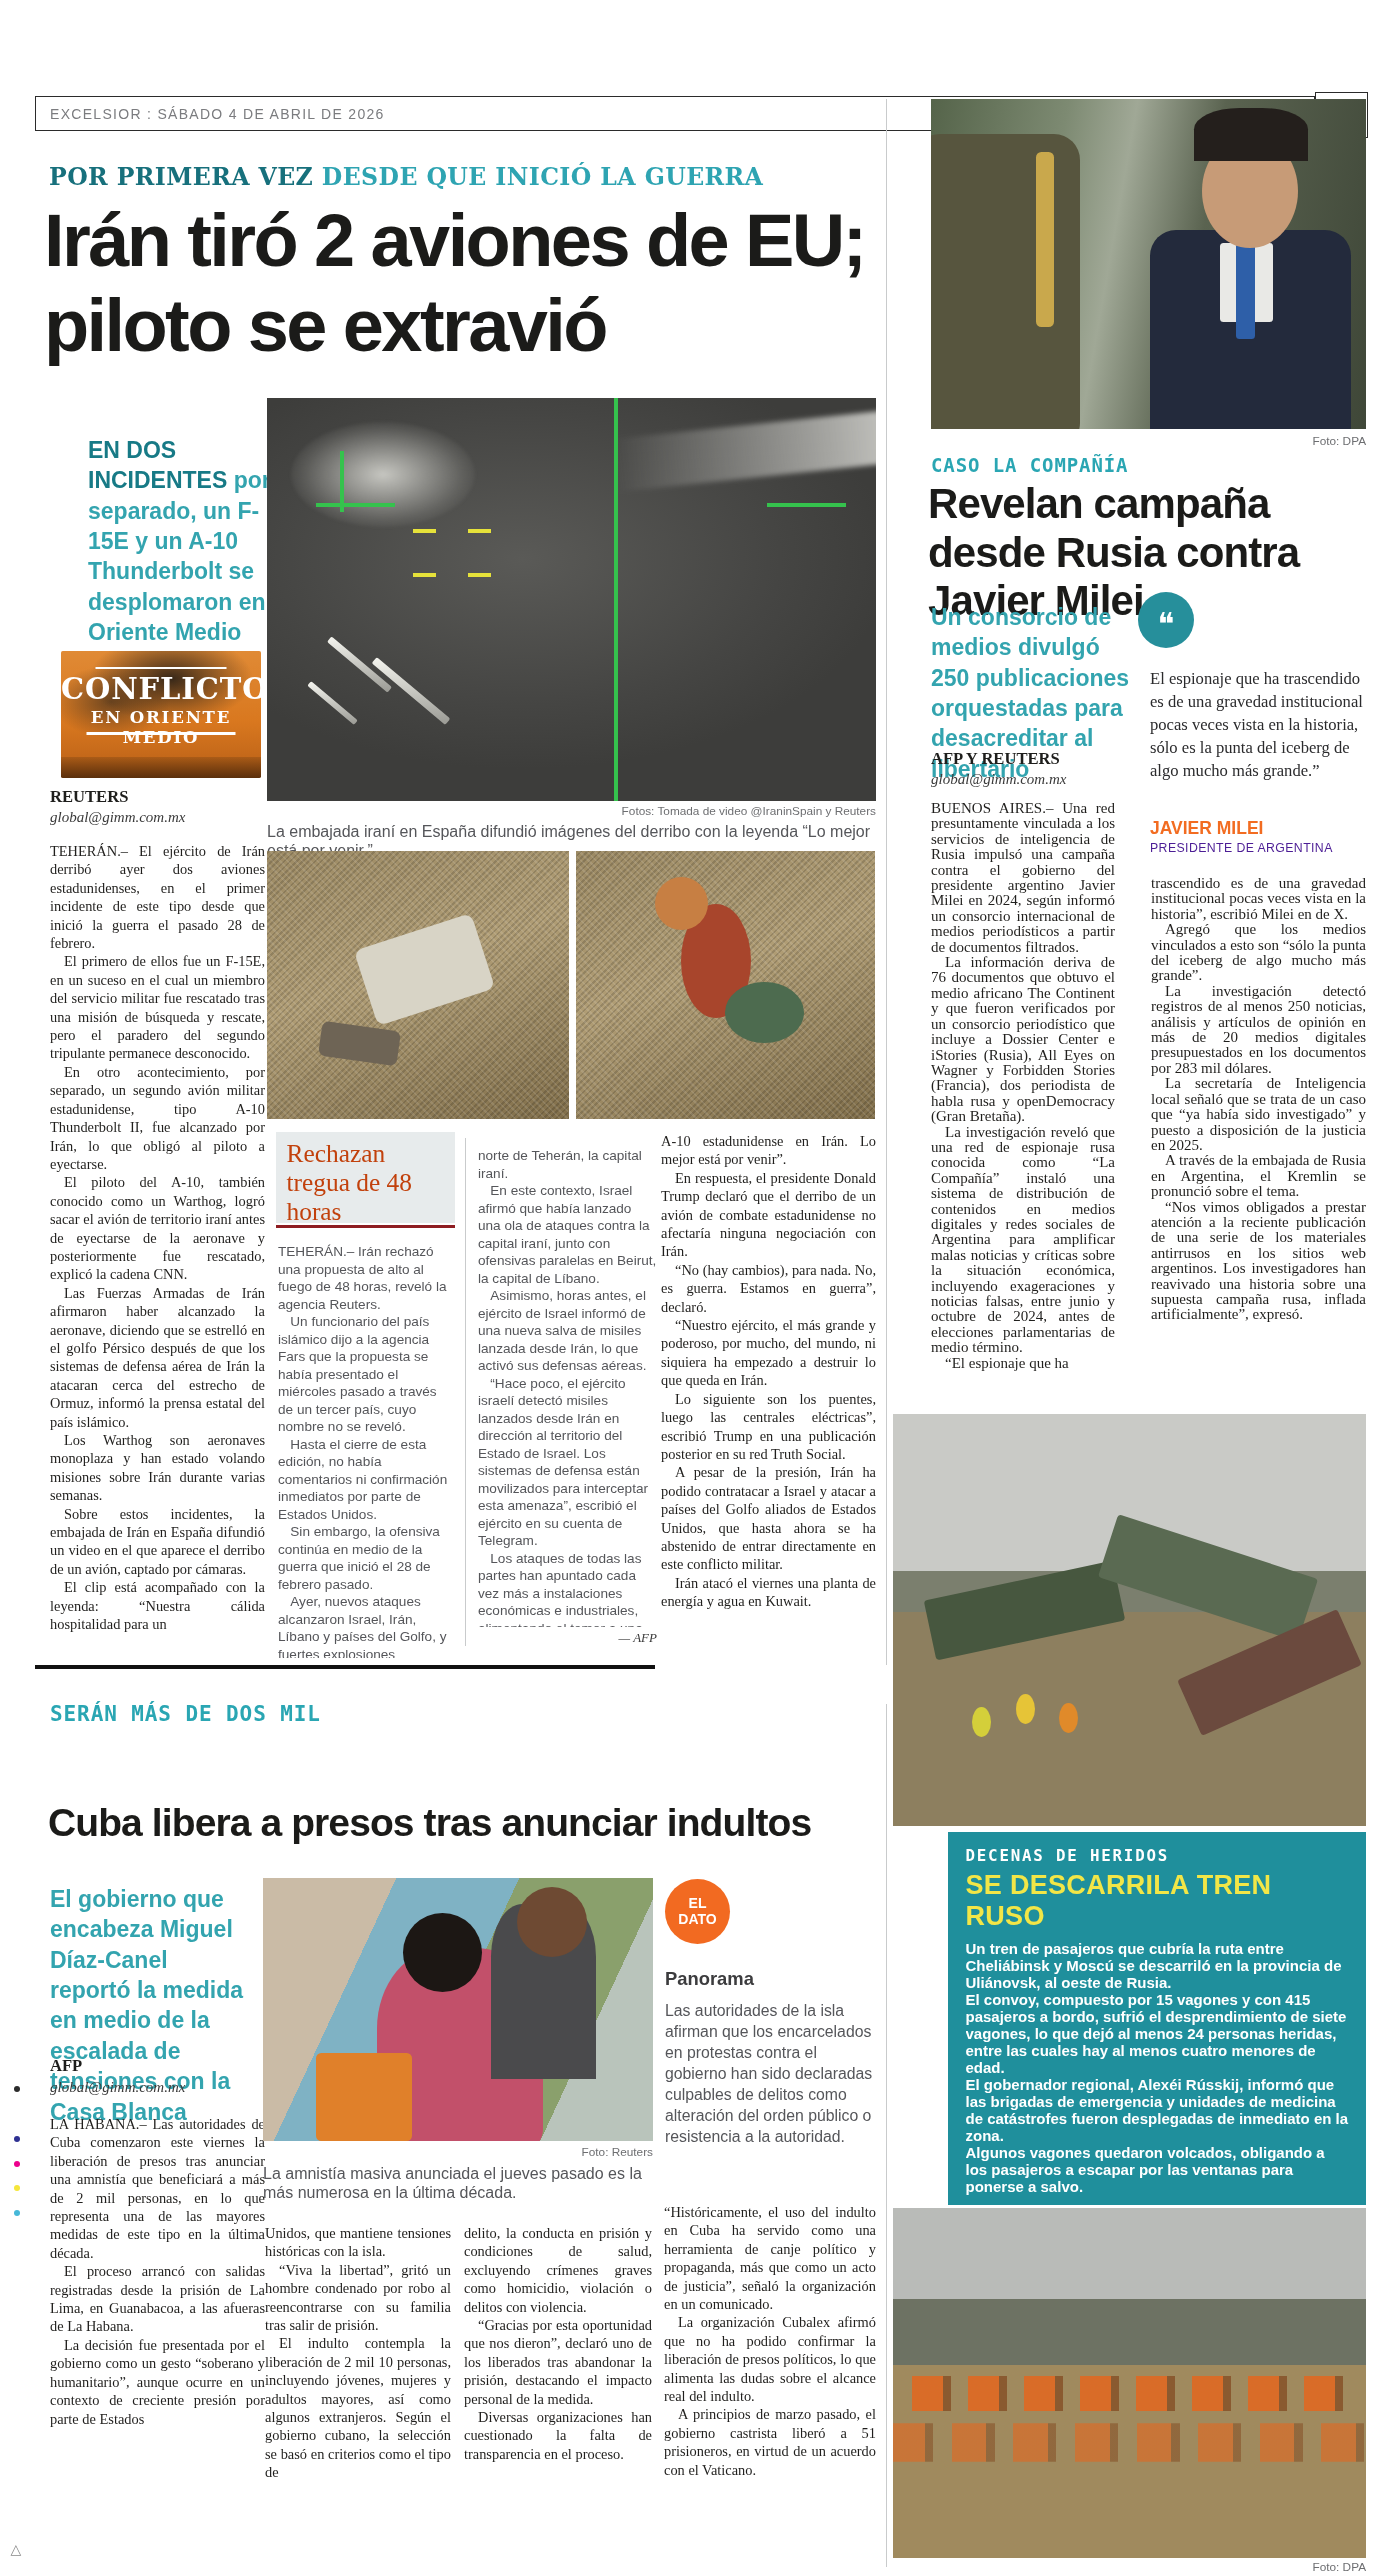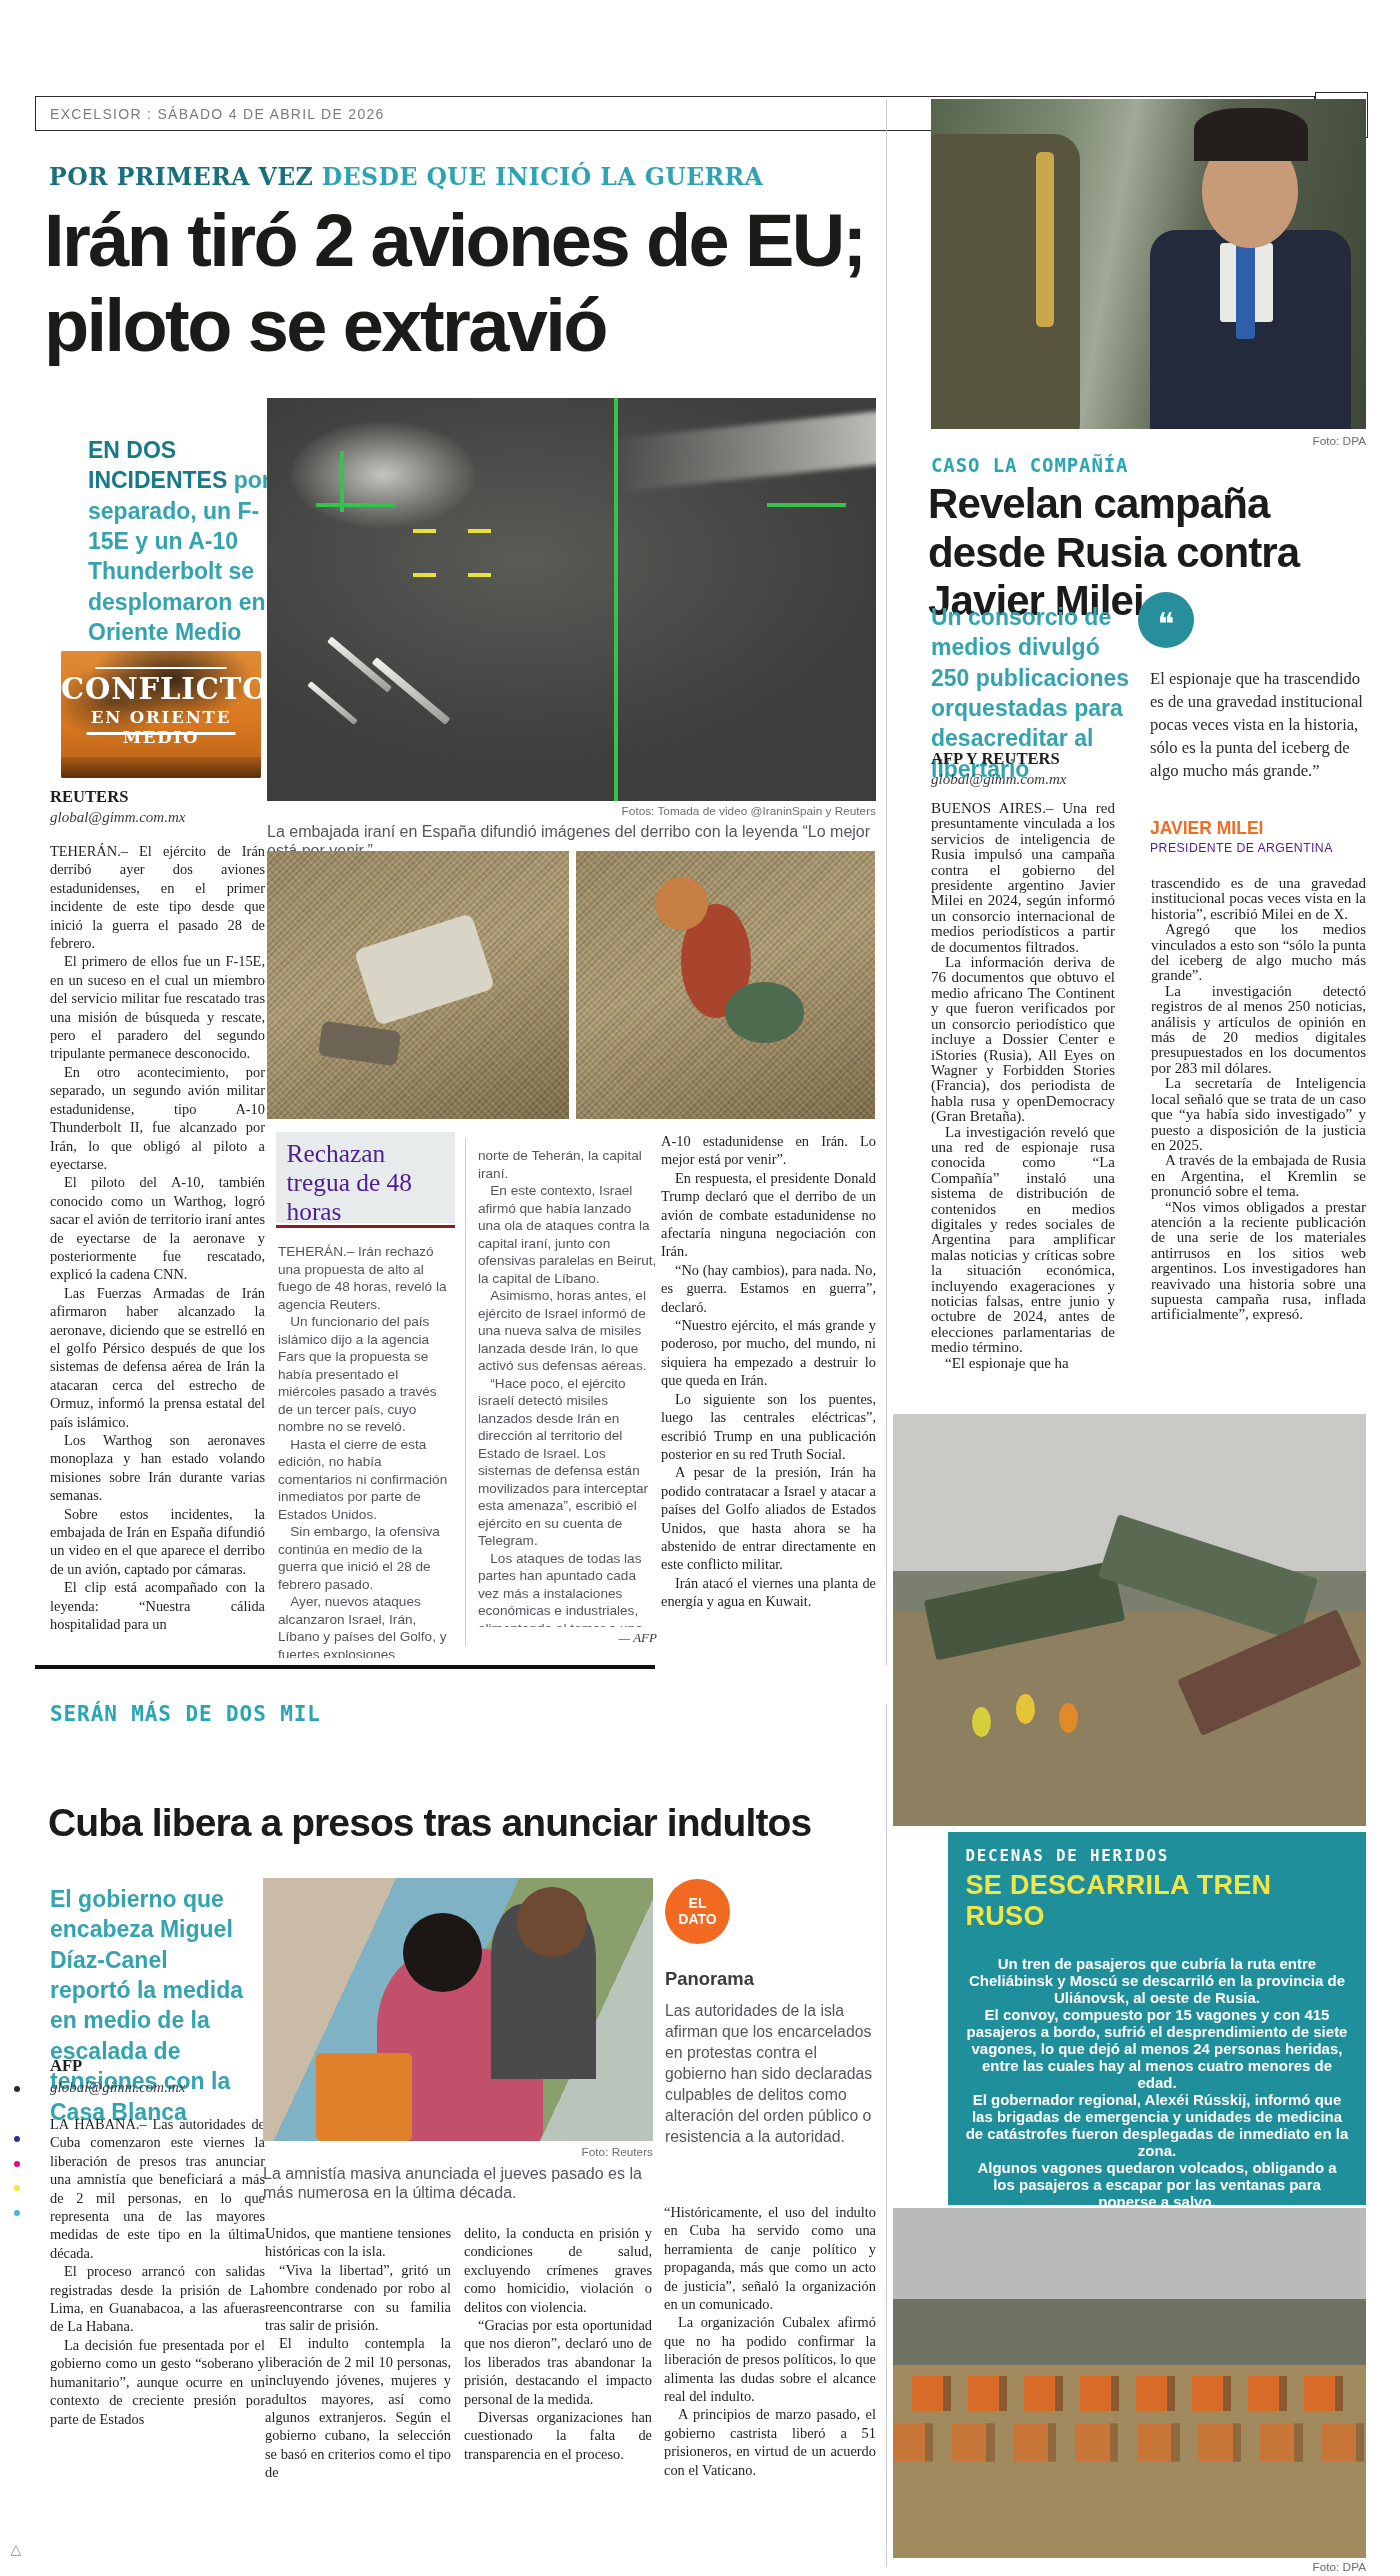--- a/index.html
+++ b/index.html
@@ -35,21 +35,21 @@
   .serif-col p+p{text-indent:14px;}
   .serif-sm p{font-size:15px;line-height:15.4px;}
   
   .sans-col{overflow:hidden;}
   .sans-col p{margin:0;font-size:13.6px;line-height:17.5px;color:#55565a;}
   .sans-col p+p{text-indent:12.3px;}
   .photo-credit{font-size:11.8px;color:#6d6e71;text-align:right;}
   .photo-caption{font-size:16px;color:#55565a;line-height:19px;}
   
   .truce-title{left:276px;top:1132px;width:179px;height:91px;background:#e7ebec;box-sizing:border-box;padding:7px 10.5px;
-    font-family:"Liberation Serif",serif;font-size:25.4px;line-height:29px;color:#4c1d95;}
+    font-family:"Liberation Serif",serif;font-size:25.4px;line-height:29px;color:#c2410c;}
   .truce-rule{left:276px;top:1225px;width:179px;height:2.6px;background:#8e1d22;}
   .vrule{background:#c9cbcc;width:0.9px;}
   .afp-sign{font-family:"Liberation Serif",serif;font-style:italic;font-size:13px;color:#3a3a3a;text-align:right;}
   
   .black-divider{left:35px;top:1665px;width:620px;height:4.4px;background:#111;}
   
   .mono-kicker{font-family:"DejaVu Sans Mono",monospace;font-weight:bold;font-size:19px;letter-spacing:0.9px;color:#2aa6b3;}
   
   .headline-md{font-weight:800;color:#1b1b19;letter-spacing:-0.9px;}
   .quote-circle{width:56px;height:56px;border-radius:50%;background:#268f9b;display:flex;align-items:center;justify-content:center;}
@@ -59,21 +59,21 @@
   .quote-role{font-size:12.3px;letter-spacing:0.4px;color:#4c1d95;}
   
   .eldato-circle{width:65px;height:65px;border-radius:50%;background:#f26a21;display:flex;align-items:center;justify-content:center;text-align:center;}
   .eldato-circle span{color:#fff;font-weight:800;font-size:14px;line-height:15.8px;width:40px;}
   .eldato-title{font-weight:800;font-size:18.4px;color:#3c3c3e;}
   .eldato-text{font-size:15.8px;line-height:21px;color:#55565a;}
   
   .teal-box{left:948px;top:1832px;width:418px;height:373px;background:#1f8f9c;box-sizing:border-box;padding:14px 17.5px;}
   .teal-kicker{font-family:"DejaVu Sans Mono",monospace;font-weight:bold;font-size:15.8px;letter-spacing:1.8px;color:#fff;}
   .teal-headline{font-weight:800;font-size:27px;letter-spacing:0.3px;color:#f2e647;margin-top:5.3px;}
-  .teal-body{margin-top:23px;height:263px;overflow:hidden;text-align:center;}
+  .teal-body{margin-top:8px;height:263px;overflow:hidden;}
   .teal-body p{margin:0;font-size:15px;line-height:17px;font-weight:bold;color:#fff;}
   .teal-sign{font-family:"Liberation Serif",serif;font-style:italic;font-weight:bold;font-size:14px;color:#fff;text-align:right;margin-top:7px;}
   
   .ph{overflow:hidden;}
   .ph-video{background:radial-gradient(ellipse 368px 210px at 42% 40%,#5a5a57,#454543 70%,#3d3d3b 100%);}
   .ph-video .smoke{position:absolute;left:4%;top:6%;width:184px;height:105px;border-radius:50%;background:radial-gradient(ellipse at center,rgba(220,220,214,.85),rgba(160,160,155,.25) 60%,transparent 75%);filter:blur(1.8px);}
   .ph-video .streak{position:absolute;right:-26px;top:26px;width:289px;height:53px;background:linear-gradient(90deg,transparent,rgba(235,235,230,.8));transform:rotate(-6deg);filter:blur(2.6px);}
   .ph-video .flare{position:absolute;background:linear-gradient(135deg,#f5f5ef,#9a9a94);transform:rotate(40deg);border-radius:1.8px;}
   .ph-video .gv{position:absolute;width:3.5px;top:0;bottom:0;background:#35c24d;}
   .ph-video .gh{position:absolute;height:3.5px;background:#35c24d;}

